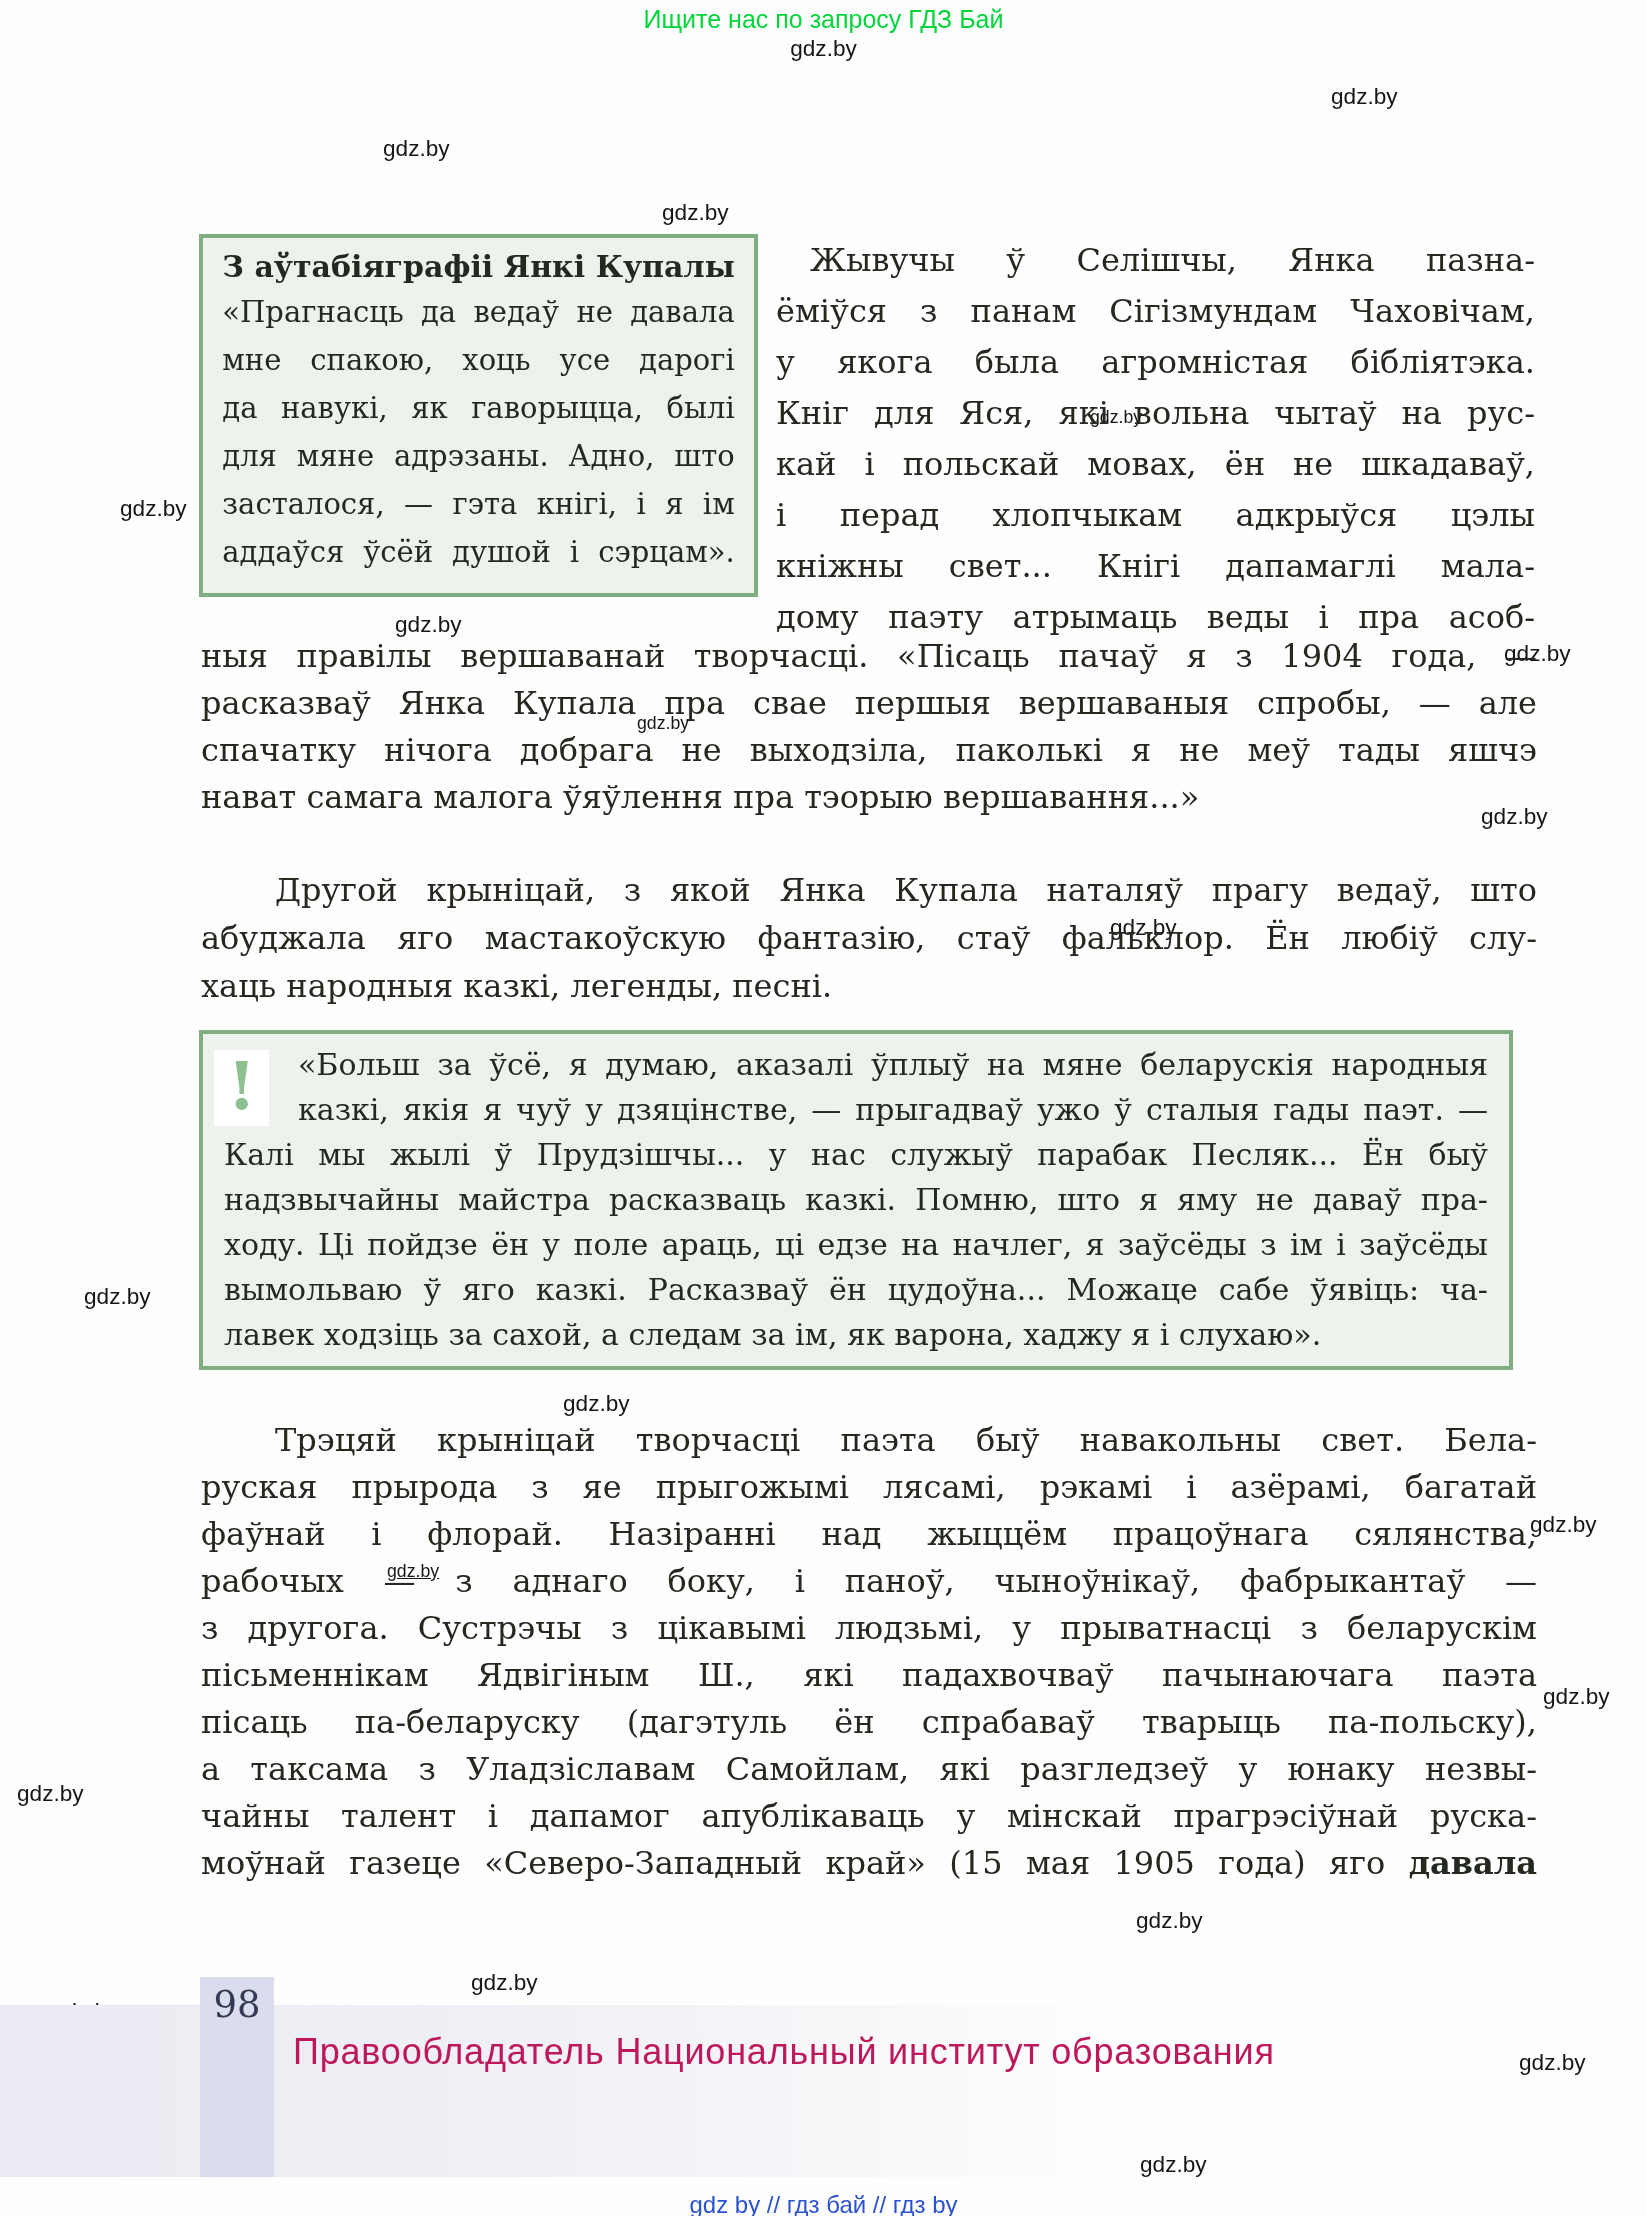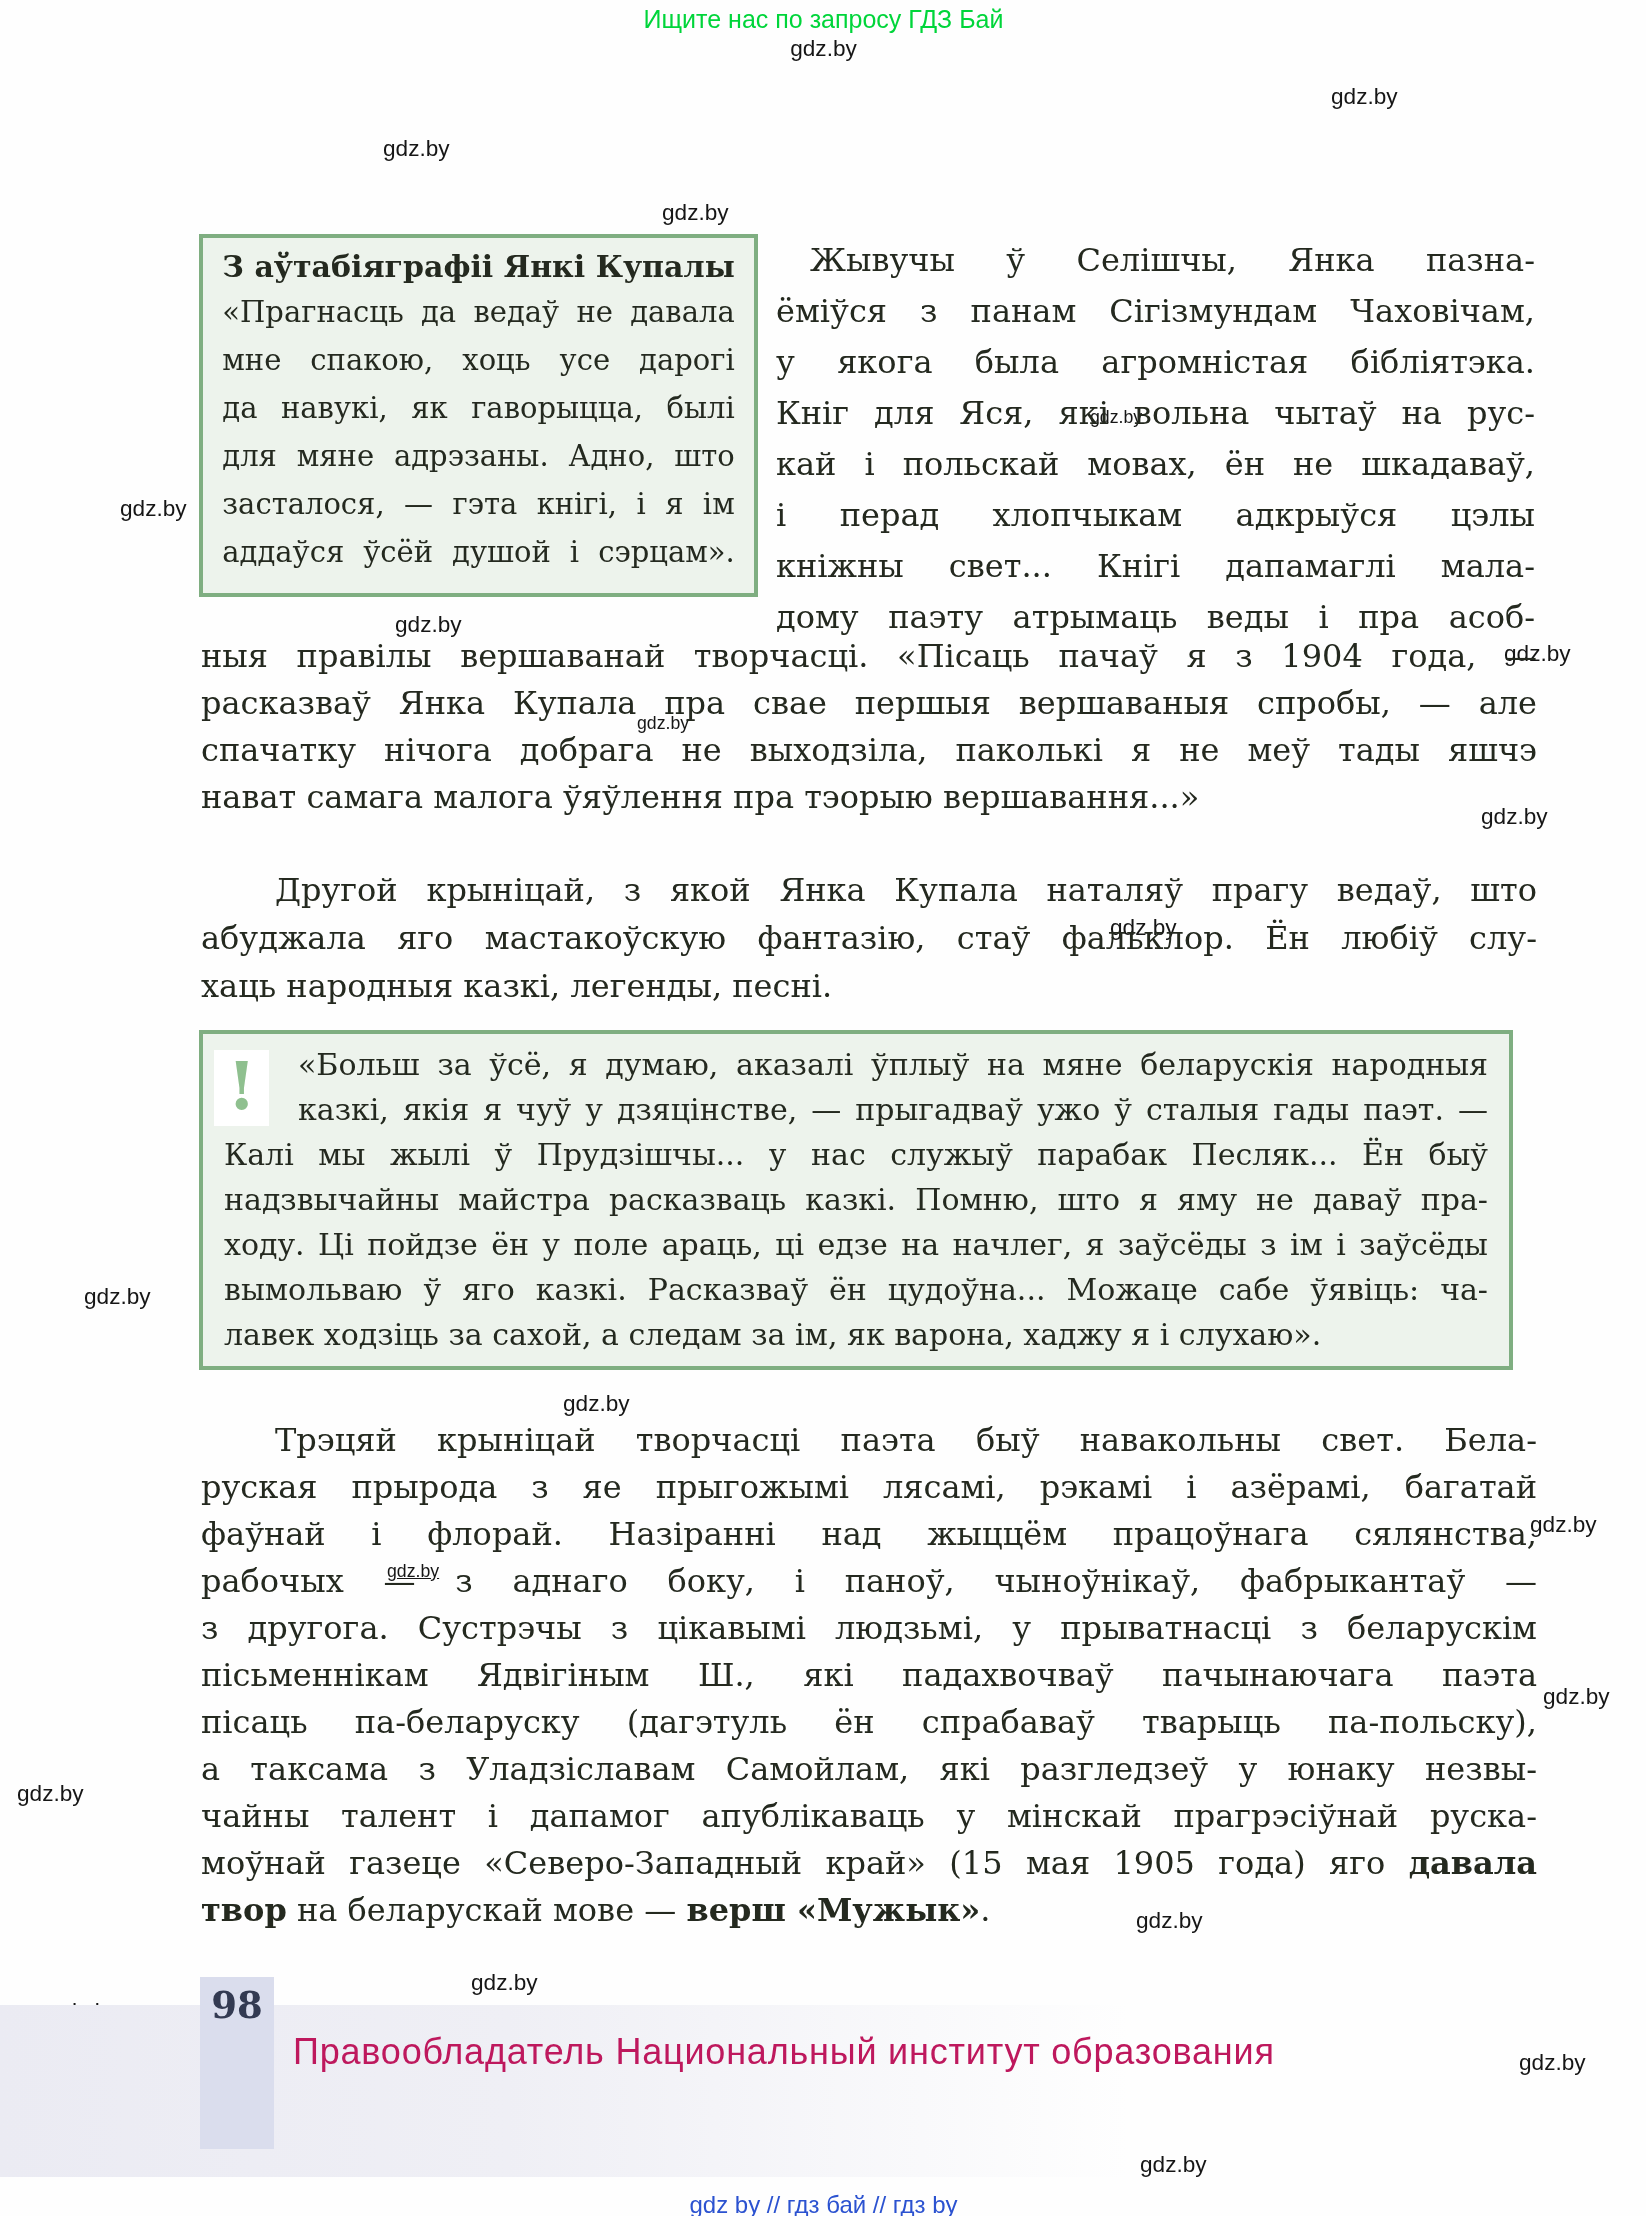--- a/index.html
+++ b/index.html
@@ -39,21 +39,21 @@
   #para1{top:633px;}  #para2{top:866px;} #para3{top:1417px;}
   .para .tline{font-size:32px;line-height:47px;}
   #para2 .tline{line-height:48px;}
   .indent{text-indent:74px;}
   .indent-sm{text-indent:34px;}
   .b{font-weight:bold;}
 
   
   #footerBand{position:absolute;left:0;top:2005px;width:1128px;height:172px;
       background:linear-gradient(90deg,#ebebf3 0%,#efeff5 45%,rgba(255,255,255,0) 100%);}
-  #pageNumStrip{position:absolute;left:200px;top:1977px;width:74px;height:172px;background:#dadded;font-weight:bold;}
+  #pageNumStrip{position:absolute;left:200px;top:1977px;width:74px;height:200px;background:#dadded;}
   #pageNum{margin-top:6.4px;text-align:center;font-family:"DejaVu Serif",serif;
            font-size:37px;color:#333a52;}
   #copyright{position:absolute;left:293px;top:2031px;font-family:"Liberation Sans",sans-serif;
              font-size:36px;color:#be185d;letter-spacing:0.8px;white-space:nowrap;}
   #footerLinks{position:absolute;left:0;top:2191px;width:100%;text-align:center;
                font-family:"Liberation Sans",sans-serif;font-size:24px;color:#2b52d0;}
 </style>
 </head>
 <body>
 
@@ -136,21 +136,20 @@
     <div class="tline jl indent">Трэцяй крыніцай творчасці паэта быў навакольны свет. Бела-</div>
     <div class="tline jl">руская прырода з яе прыгожымі лясамі, рэкамі і азёрамі, багатай</div>
     <div class="tline jl">фаўнай і флорай. Назіранні над жыццём працоўнага сялянства,</div>
     <div class="tline jl">рабочых — з аднаго боку, і паноў, чыноўнікаў, фабрыкантаў —</div>
     <div class="tline jl">з другога. Сустрэчы з цікавымі людзьмі, у прыватнасці з беларускім</div>
     <div class="tline jl">пісьменнікам Ядвігіным Ш., які падахвочваў пачынаючага паэта</div>
     <div class="tline jl">пісаць па-беларуску (дагэтуль ён спрабаваў тварыць па-польску),</div>
     <div class="tline jl">а таксама з Уладзіславам Самойлам, які разгледзеў у юнаку незвы-</div>
     <div class="tline jl">чайны талент і дапамог апублікаваць у мінскай прагрэсіўнай руска-</div>
     <div class="tline jl"><span>моўнай газеце «Северо-Западный край» (15 мая 1905 года) яго </span><span class="b">давала</span></div>
-    <div class="tline jl-end"><span class="b">твор</span><span> на беларускай мове — </span><span class="b">верш «Мужык»</span><span>.</span></div>
   </div>
 
   <div id="footerBand"></div>
   <div id="pageNumStrip">
     <div id="pageNum">98</div>
   </div>
   <div id="copyright">Правообладатель Национальный институт образования</div>
   <div id="footerLinks">gdz by  //  гдз бай  //  гдз by</div>
 
 </div>

